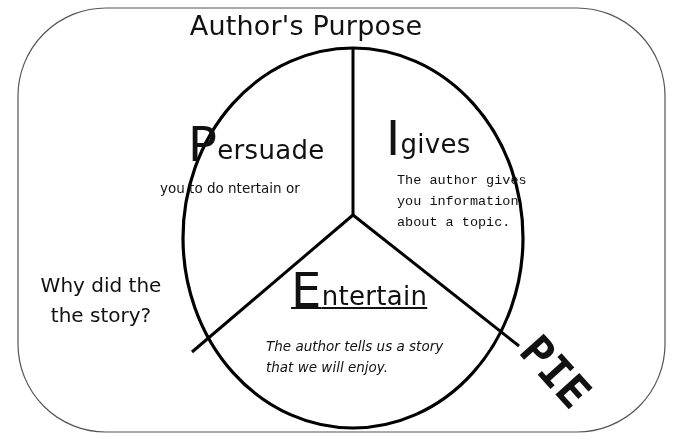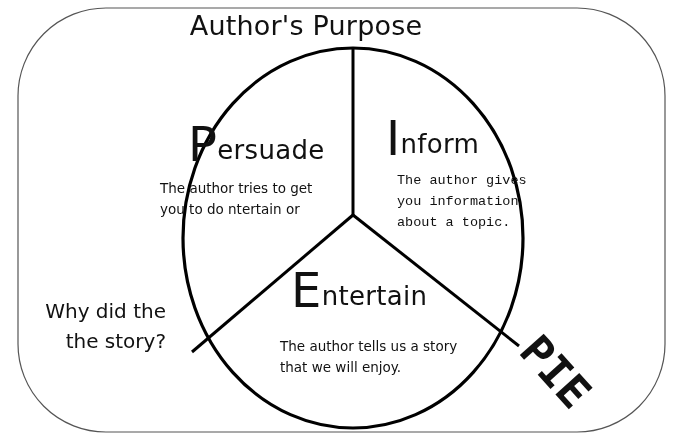--- a/index.html
+++ b/index.html
@@ -23,39 +23,38 @@
     <line x1="353" y1="215" x2="192" y2="352" stroke="#000" stroke-width="3"></line>
     <line x1="353" y1="215" x2="519" y2="346" stroke="#000" stroke-width="3"></line>
   </svg>
 
 <div class="txt title">Author's Purpose</div>
 
 <div class="txt heading" style="left:188px; top:120px;">
   <span class="cap">P</span><span>ersuade</span>
 </div>
 <div class="txt desc" style="left:160px; top:178px;">
-  <div>The author tries to get</div>
   <div>you to do ntertain or</div>
 </div>
 
 <div class="txt heading" style="left:386px; top:114px;">
-  <span class="cap">I</span><span>nform</span>
+  <span class="cap">I</span><span>gives</span>
 </div>
 <div class="txt desc" style="left:397px; top:170px;font-family:Liberation Mono, monospace;">
   <div>The author gives</div>
   <div>you information</div>
   <div>about a topic.</div>
 </div>
 
-<div class="txt heading" style="left:291px; top:266px;">
+<div class="txt heading" style="left:291px; top:266px;text-decoration:underline;">
   <span class="cap">E</span><span>ntertain</span>
 </div>
-<div class="txt desc" style="left:280px; top:336px;">
+<div class="txt desc" style="left:266px; top:336px;font-style:italic;">
   <div>The author tells us a story</div>
   <div>that we will enjoy.</div>
 </div>
 
-<div class="txt question" style="left:36px; top:296px; width:130px;text-align:right;">
+<div class="txt question" style="left:36px; top:270px; width:130px;">
   <div>Why did the</div>
   <div>the story?</div>
 </div>
 
 <div class="txt pie-label" style="left:548px; top:325px;">PIE</div>
 
 </body></html>

